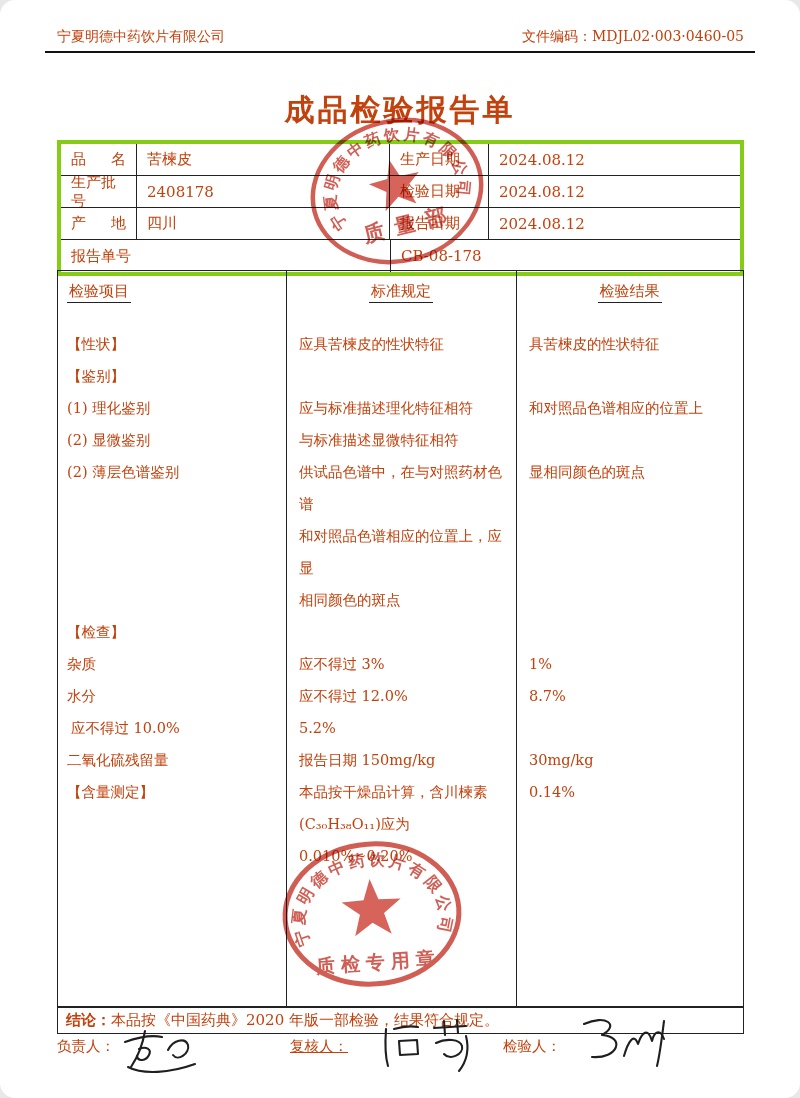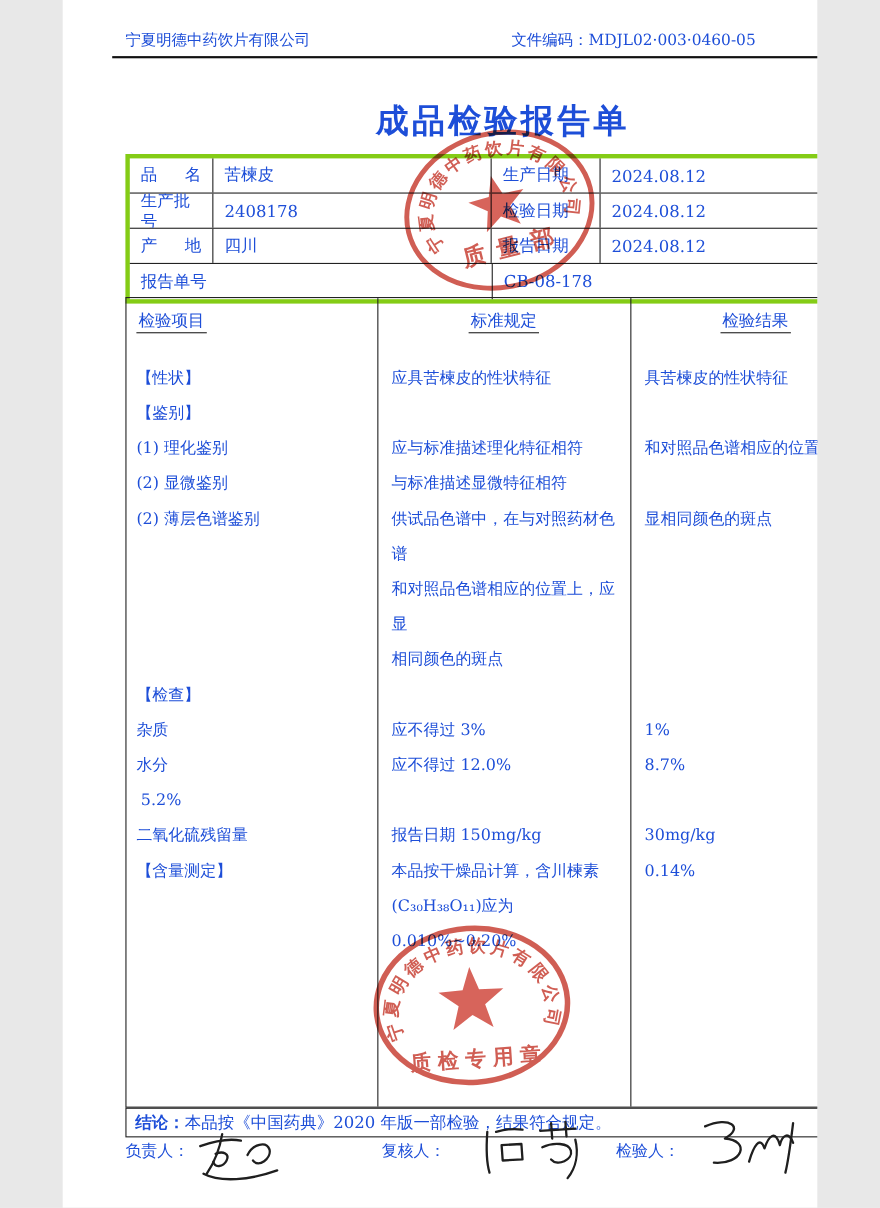--- a/index.html
+++ b/index.html
@@ -1,19 +1,19 @@
 <!DOCTYPE html>
 <html><head>
 <meta charset="utf-8">
 <style>
   html,body{margin:0;padding:0;background:#e8e8e8;}
   .page{
-    position:relative;width:686px;height:1098px;background:#ffffff;
+    position:relative;width:800px;height:1098px;background:#ffffff;
     font-family:"DejaVu Serif","Liberation Serif",serif;
-    color:#1d4ed8;overflow:hidden;margin:0 auto;
+    color:#c2410c;overflow:hidden;margin:0 auto;border-radius:15px;
   }
   .abs{position:absolute;}
   
   .hdr-left{left:57px;top:28px;font-size:14px;}
   .hdr-right{right:56px;top:28px;font-size:14px;}
   .hdr-rule{left:45px;top:51px;width:710px;height:2px;background:#111;}
   
   .title{left:0;top:90px;width:800px;text-align:center;font-size:30px;font-weight:bold;letter-spacing:3px;}
   
   .info-table{left:57px;top:140px;width:687px;border:4px solid #84cc16;box-sizing:border-box;}
@@ -34,21 +34,21 @@
   .mt-row{display:grid;grid-template-columns:228px 230px 1fr;min-height:32px;font-size:14.5px;line-height:32px;}
   .mt-cell{padding:0 6px 0 9px;}
   .mt-cell.std{padding-left:13px;}
   .mt-cell.res{padding-left:13px;}
   .mt-cell div{line-height:32px;}
   
   .conclusion{left:57px;top:1007px;width:687px;height:27px;border:1px solid #222;box-sizing:border-box;display:flex;align-items:center;padding:0 8px;font-size:15px;}
   .conclusion b{font-weight:bold;}
   
   .sig-label{top:1037px;font-size:14.5px;}
-  .sig1l{left:57px;} .sig2l{left:290px;} .sig3l{left:503px;}
+  .sig1l{left:57px;} .sig2l{left:290px;text-decoration:underline;} .sig3l{left:503px;}
   .sig-svg{stroke:#1f1f1f;stroke-width:2.1;fill:none;stroke-linecap:round;stroke-linejoin:round;}
   
   .stamp{mix-blend-mode:multiply;opacity:0.82;}
   .stamp text{font-family:"DejaVu Serif","Liberation Serif",serif;font-weight:bold;}
 </style>
 </head>
 <body>
 
 <div class="page">
 
@@ -150,20 +150,23 @@
 
         <div class="mt-row">
           <div class="mt-cell item">水分</div>
           <div class="mt-cell std">
             <div>应不得过 12.0%</div>
           </div>
           <div class="mt-cell res">8.7%</div>
         </div>
 
         <div class="mt-row">
+          <div class="mt-cell std">
+            <div>应不得过 10.0%</div>
+          </div>
           <div class="mt-cell res">5.2%</div>
         </div>
 
         <div class="mt-row">
           <div class="mt-cell item">二氧化硫残留量</div>
           <div class="mt-cell std">
             <div>报告日期 150mg/kg</div>
           </div>
           <div class="mt-cell res">30mg/kg</div>
         </div>

